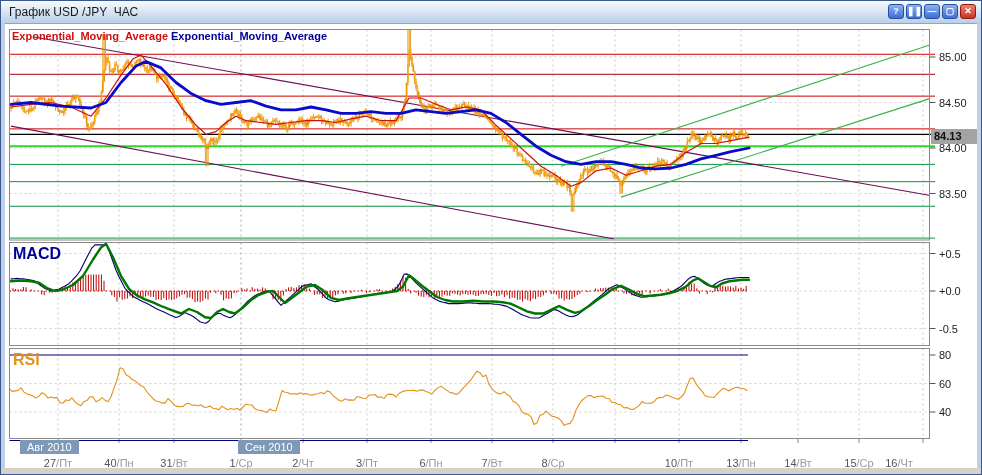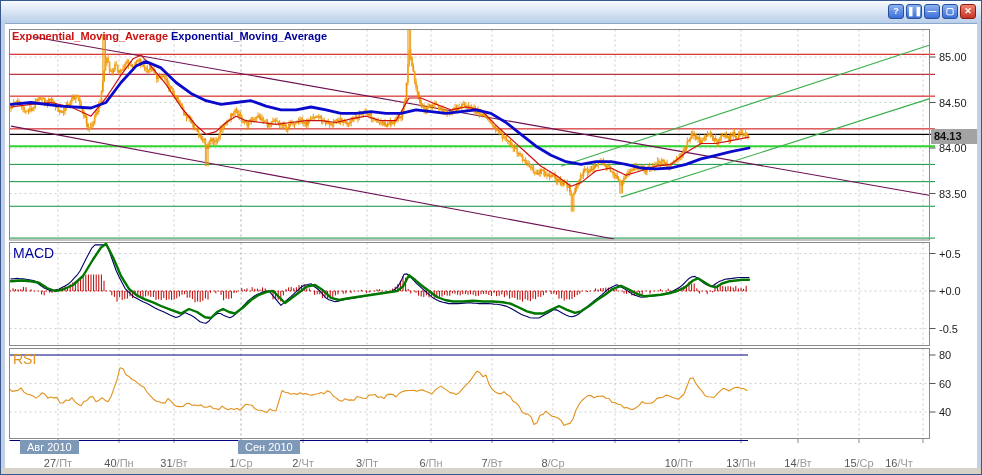--- a/index.html
+++ b/index.html
@@ -18,40 +18,41 @@
     font-weight:bold;line-height:13px;text-align:center;box-sizing:border-box;cursor:pointer;}
   .win-btn.close{background:linear-gradient(#f08070 0%,#c63524 100%);border-color:#8e1d10;}
   
   .frame-side{position:absolute;top:22px;bottom:0;width:4px;background:#c3cfe4;}
   #frame-bottom{position:absolute;left:0;right:0;bottom:0;height:6px;background:#d6d2c8;}
   
   #chart-svg{position:absolute;left:0;top:0;}
   
   .legend-item{position:absolute;top:29px;font-size:11px;font-weight:bold;white-space:pre;}
   
-  .panel-label{position:absolute;font-size:14px;font-weight:normal;}
+  .panel-label{position:absolute;font-size:16px;font-weight:bold;}
   
   .axis-label{position:absolute;left:938px;font-size:11px;color:#1c1c1c;
     transform:translateY(-50%);white-space:nowrap;}
   
   #price-tag{position:absolute;left:930px;width:46px;height:15px;font-size:11px;
     font-weight:600;color:#101010;line-height:15px;padding-left:3px;box-sizing:border-box;}
   
   .date-label{position:absolute;top:456px;font-size:11px;transform:translateX(-50%);
     white-space:nowrap;color:#555;}
   .date-label .wd{color:#999;}
   .month-badge{position:absolute;top:439px;height:14px;line-height:14px;
     background:#7e99b7;color:#fff;font-size:11px;padding:0 7px;white-space:nowrap;margin-left:9px;}
 </style>
 </head>
 <body>
 
 <div id="window">
 
   <div id="titlebar">
+    <div id="title-text">График USD /JPY  ЧАС</div>
     <div id="win-buttons">
         <div class="win-btn">?</div>
         <div class="win-btn">❚❚</div>
         <div class="win-btn">—</div>
         <div class="win-btn">▢</div>
         <div class="win-btn close">✕</div>
       </div>
   </div>
 
   <svg id="chart-svg" width="982" height="475">

